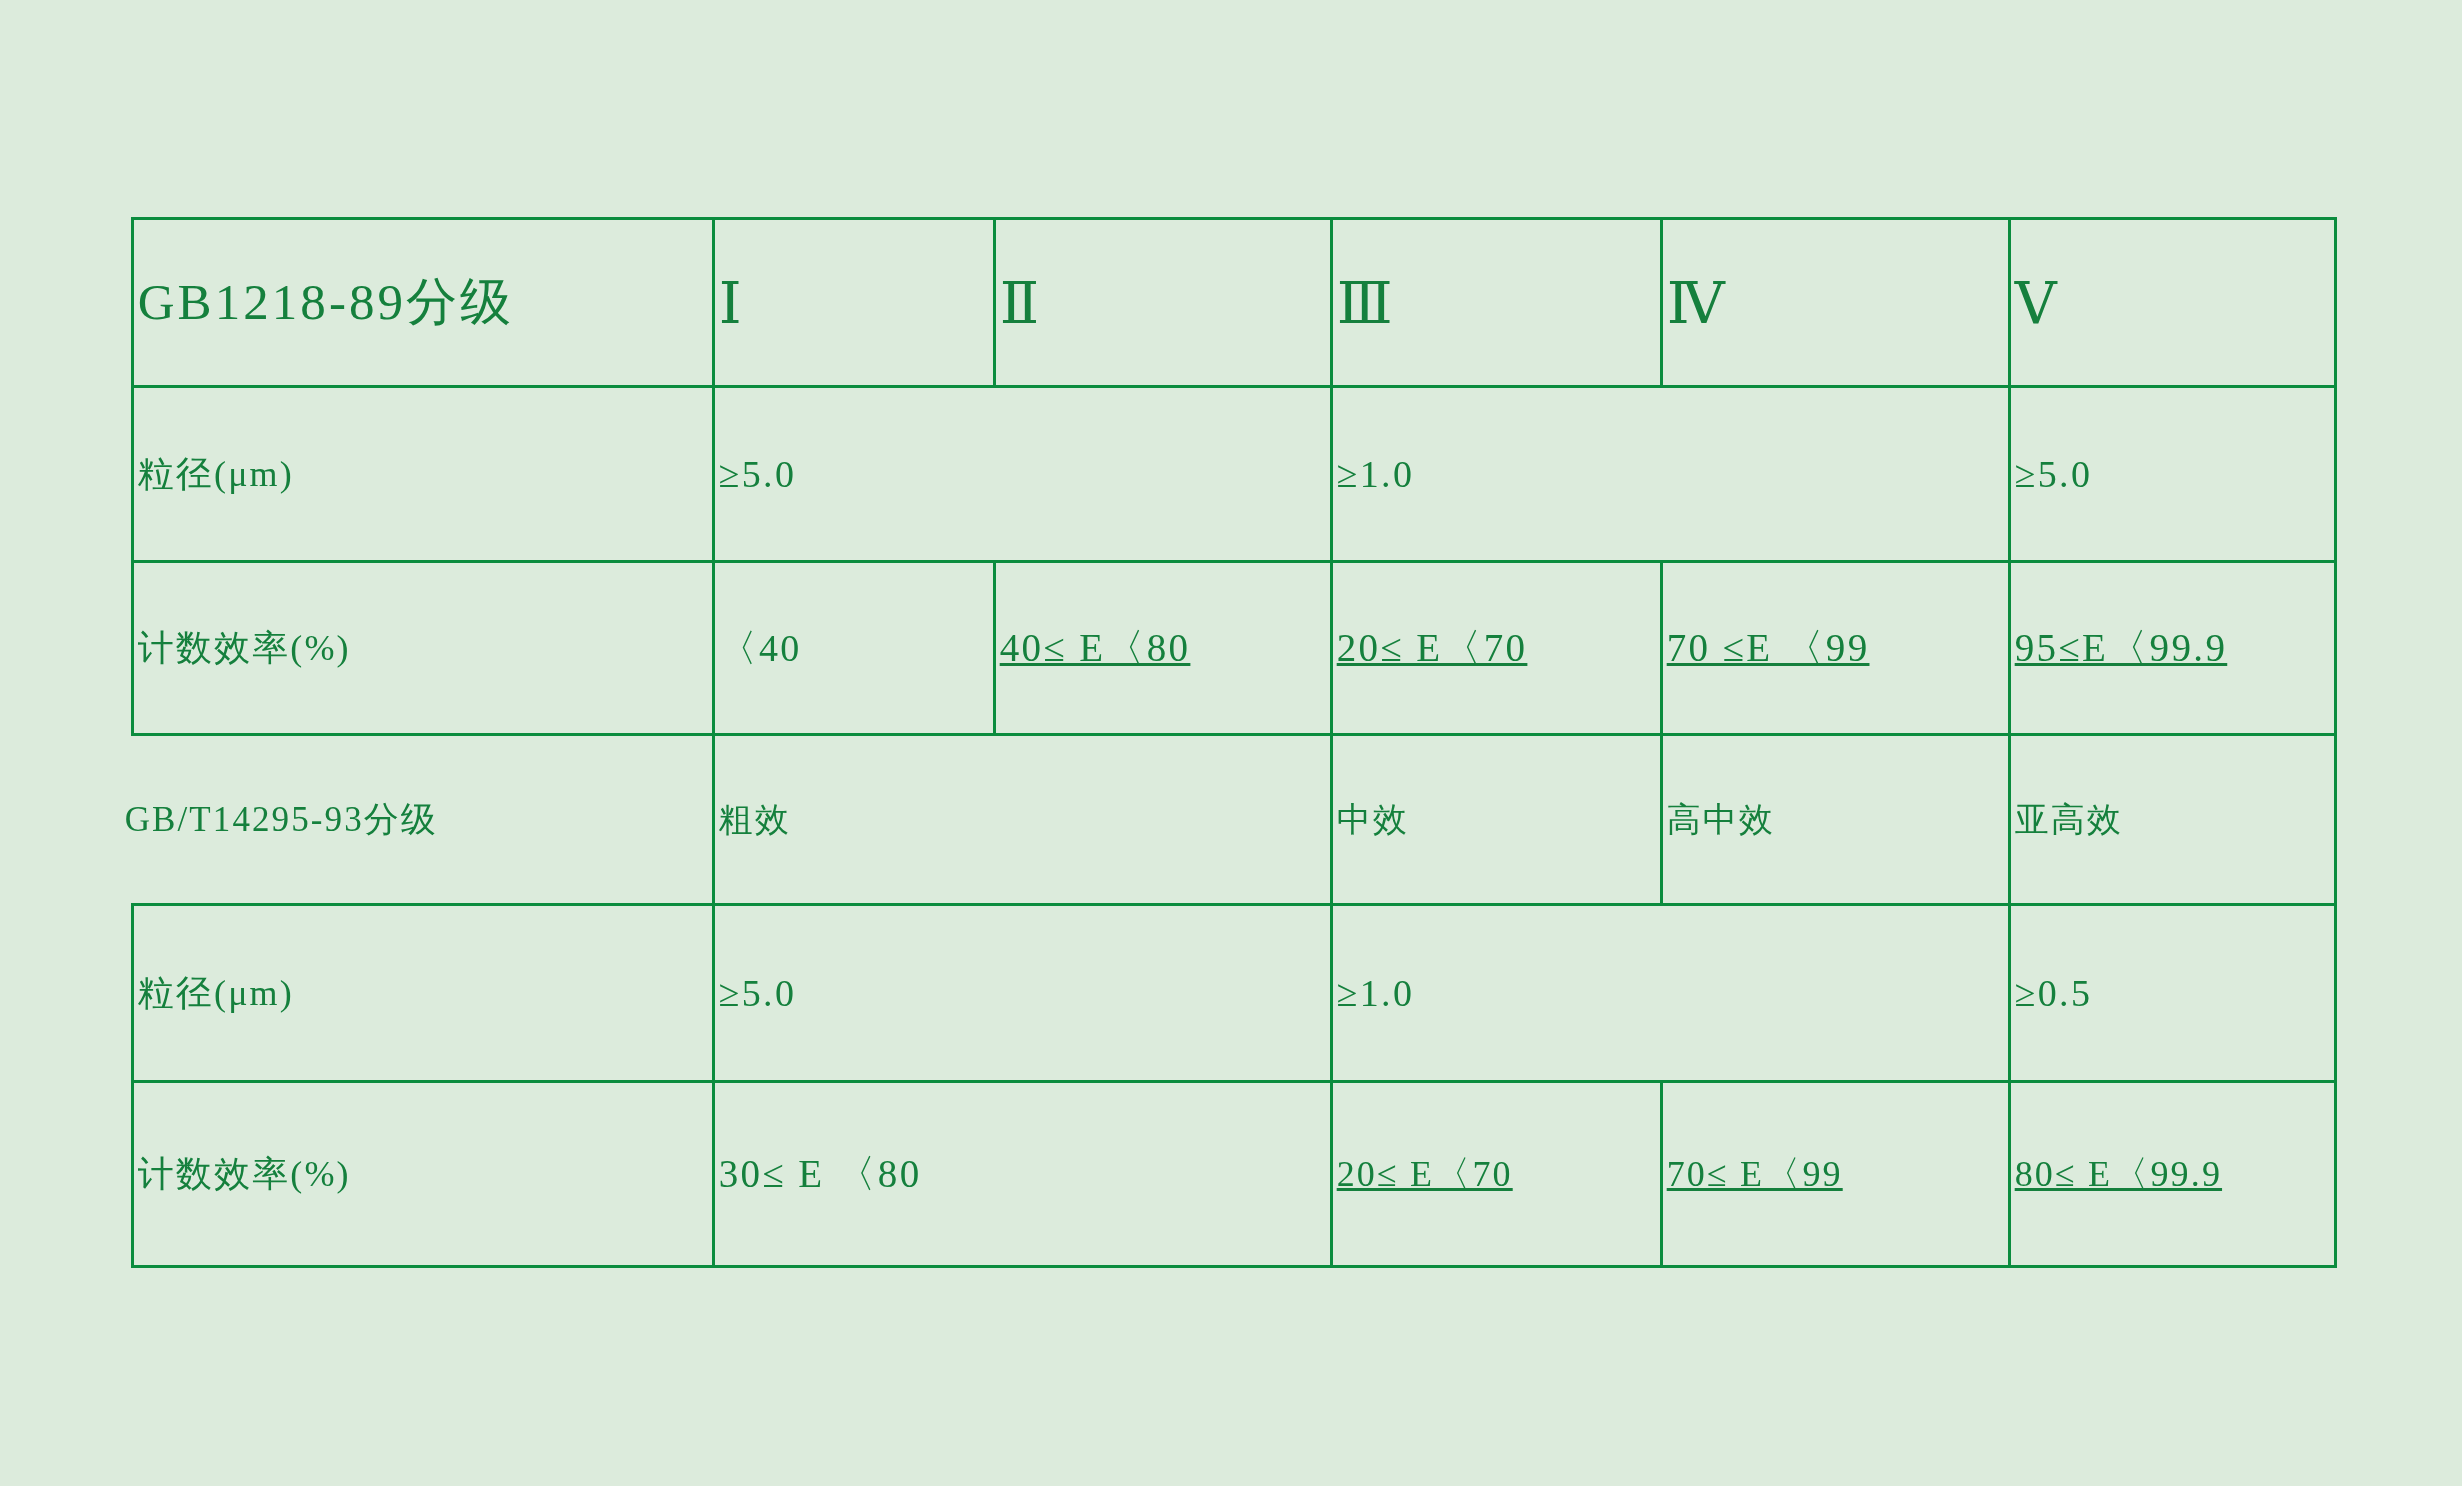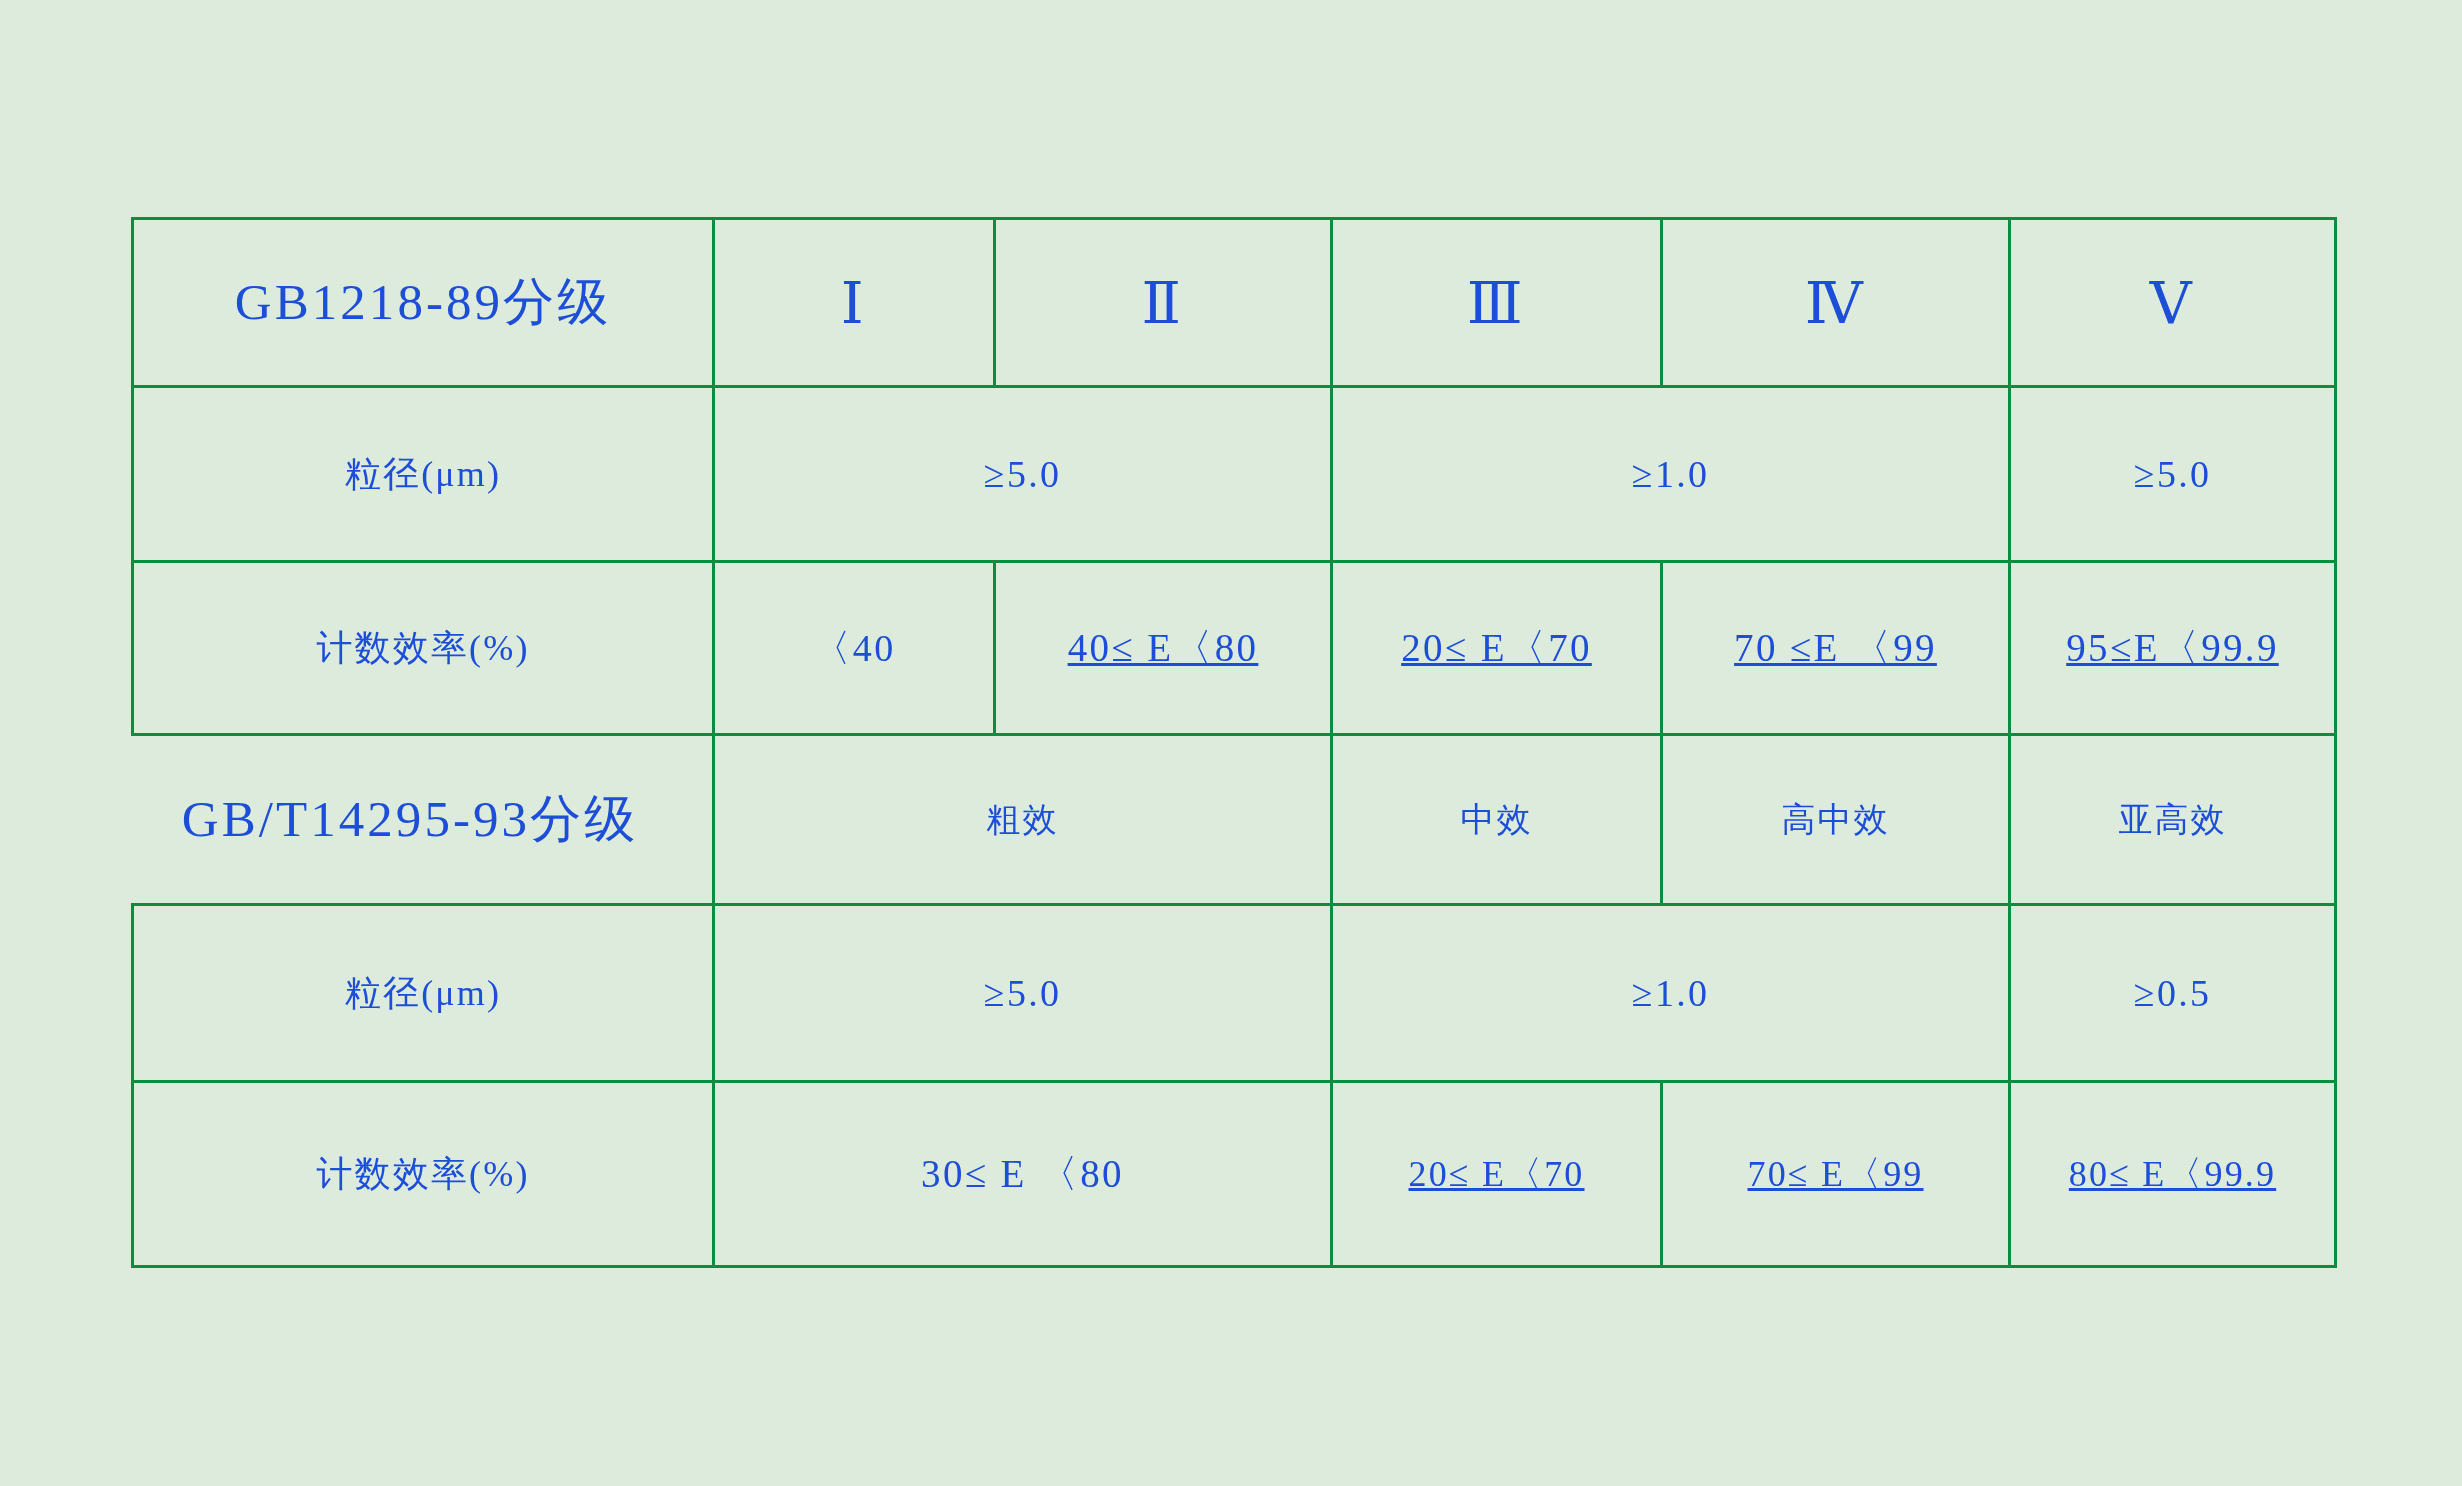--- a/index.html
+++ b/index.html
@@ -36,22 +36,22 @@
     width: 2203px;
     height: 1030px;
     border-collapse: collapse;
     table-layout: fixed;
     background: #dcebdc;
   }
 
   table.spec-table td {
     border: 3.7px solid #0b8c3e;
     background: #dcebdc;
-    color: #1d4ed8;
-    text-align: center;
+    color: #15803d;
+    text-align: left;
     vertical-align: middle;
     padding: 0 3.7px;
     font-weight: 400;
     letter-spacing: 0.06em;
     white-space: nowrap;
     overflow: visible;
   }
 
   
   col.c-label { width: 581px; }
@@ -73,21 +73,21 @@
   .label-cn {
     font-size: 36px;
     letter-spacing: 0.10em;
   }
   .label-gb {
     font-size: 51px;
     letter-spacing: 0.05em;
   }
   
   .label-gb-overflow {
-    font-size: 51px;
+    font-size: 35px;
     letter-spacing: 0.02em;
     position: relative;
     left: -13px;
   }
 
   .roman {
     font-size: 58px;
     letter-spacing: 0.02em;
   }
 

